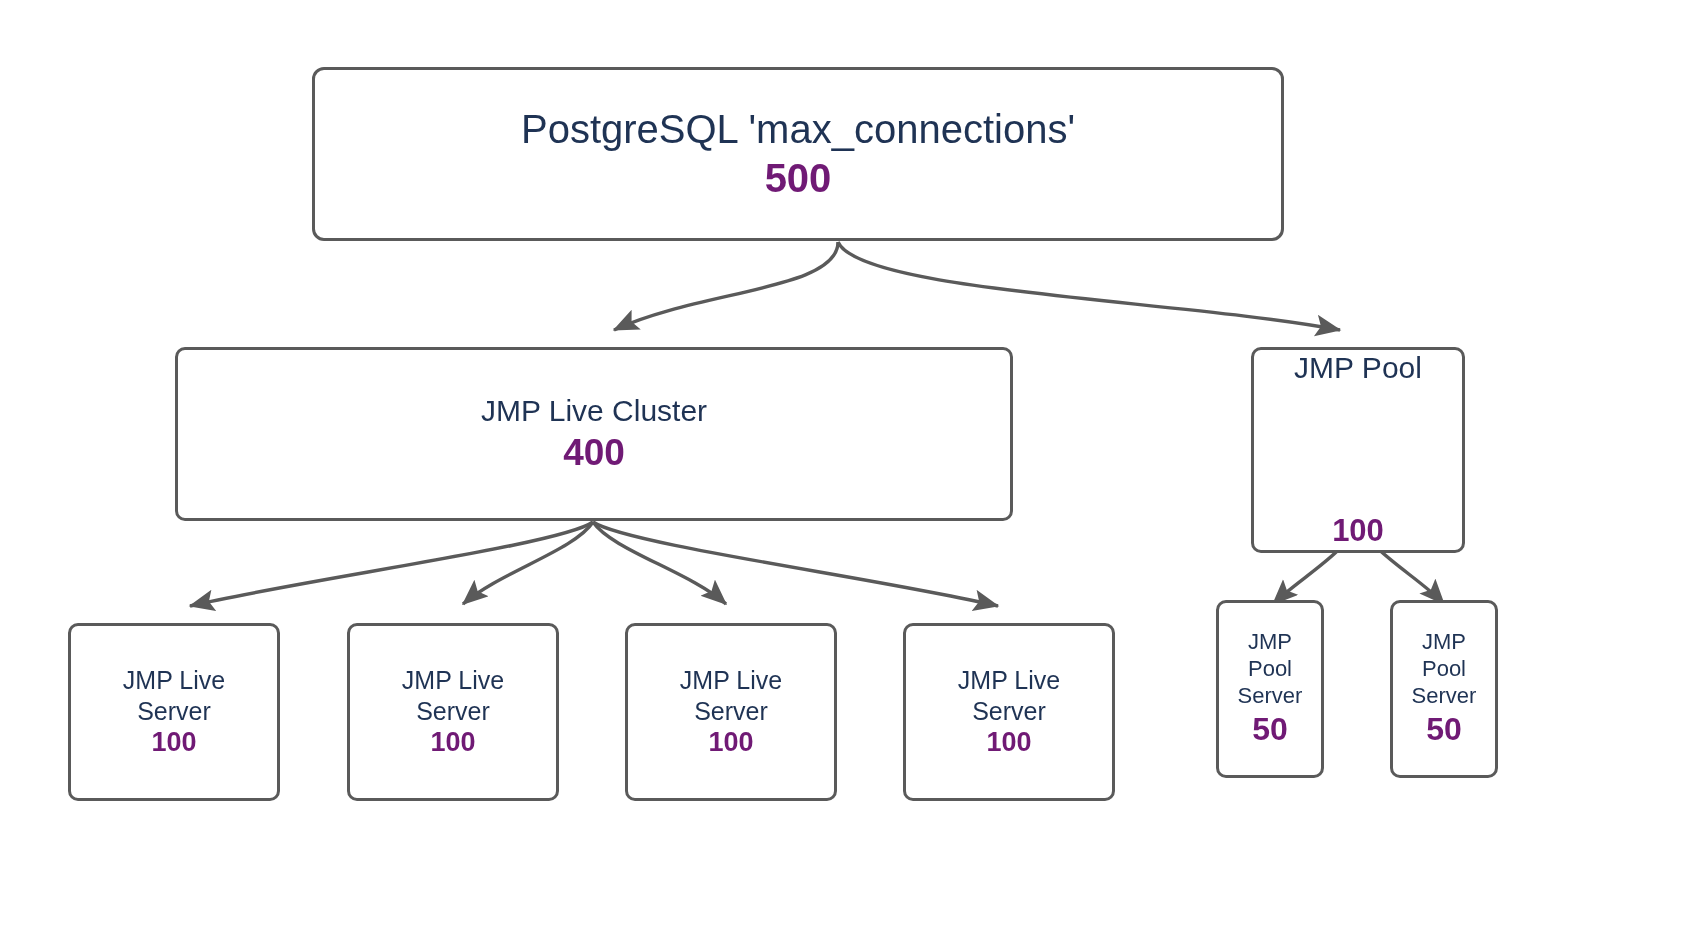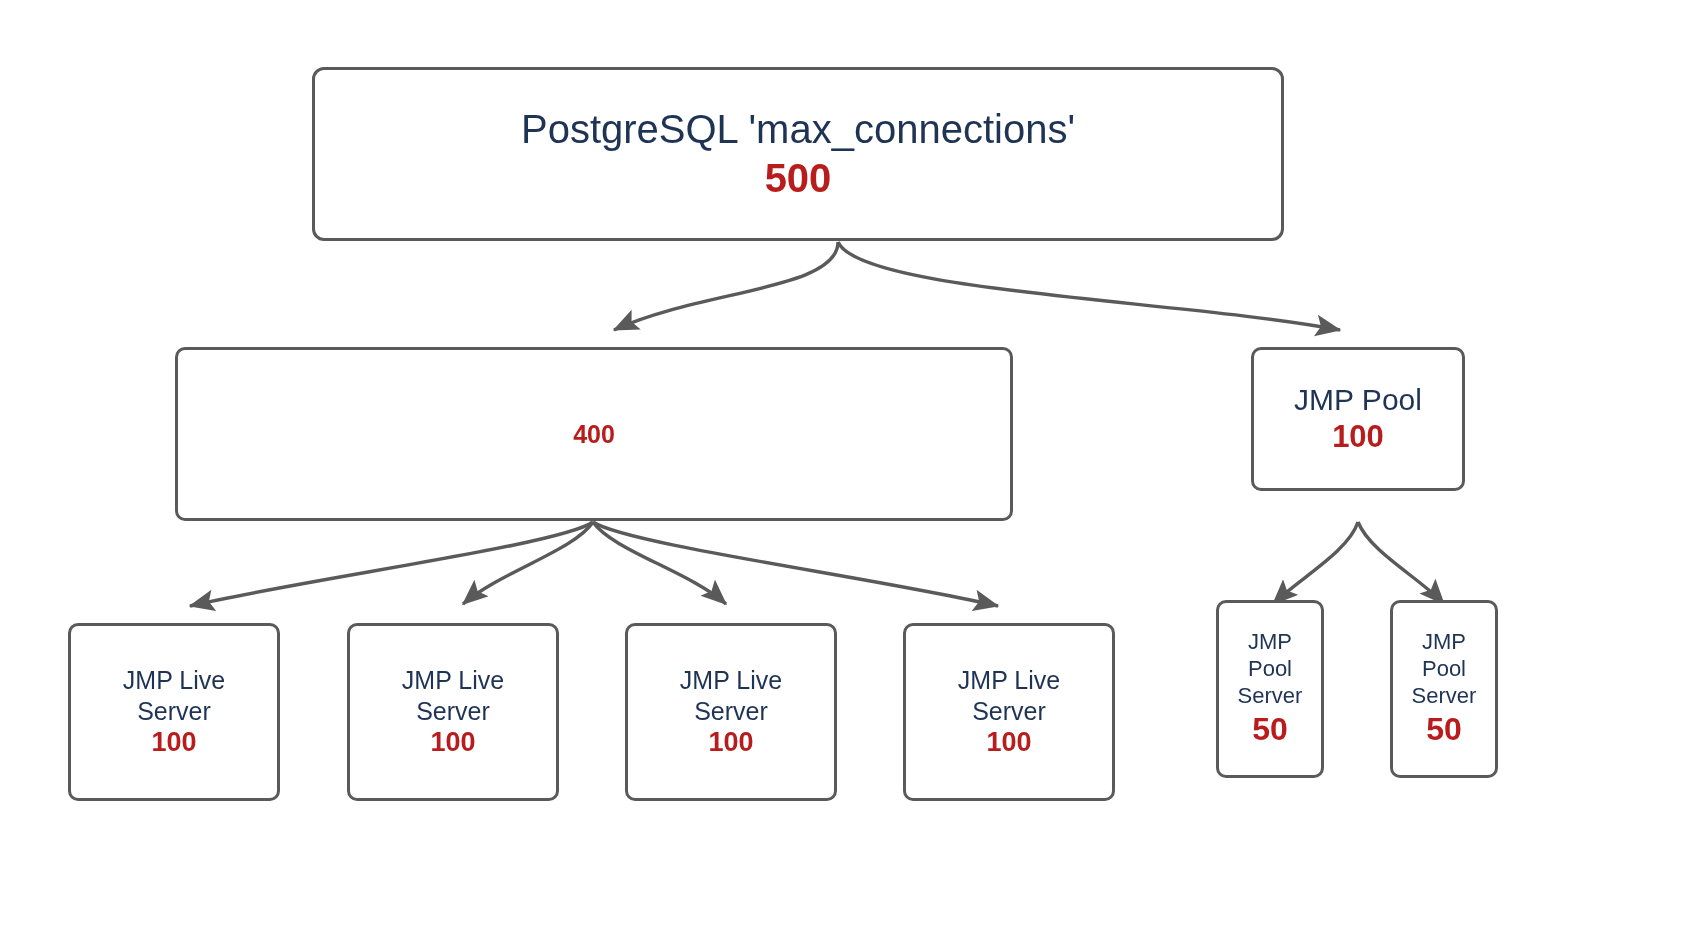--- a/index.html
+++ b/index.html
@@ -39,42 +39,42 @@
     color: #1f3354;
     z-index: 2;
   }
   .node .label {
     color: #1f3354;
     font-weight: 400;
     line-height: 1.22;
     white-space: pre-line;
   }
   .node .value {
-    color: #b91c1c;
+    color: #701a75;
     font-weight: 700;
     line-height: 1.22;
   }
 
   
   #node-root {
     left: 312px; top: 67px; width: 972px; height: 174px;
     border-radius: 12px;
   }
   #node-root .label { font-size: 40px; }
   #node-root .value { font-size: 40px; }
 
   
   #node-live-cluster {
     left: 175px; top: 347px; width: 838px; height: 174px;
   }
   #node-live-cluster .label { font-size: 30px; }
-  #node-live-cluster .value { font-size: 25px; }
+  #node-live-cluster .value { font-size: 37px; }
 
   #node-pool {
-    left: 1251px; top: 347px; width: 214px; height: 144px;
+    left: 1251px; top: 347px; width: 214px; height: 206px; justify-content: space-between;
   }
   #node-pool .label { font-size: 30px; }
   #node-pool .value { font-size: 31px; }
 
   
   .leaf-live {
     top: 623px; width: 212px; height: 178px;
   }
   .leaf-live .label { font-size: 25px; }
   .leaf-live .value { font-size: 27px; }
@@ -119,20 +119,21 @@
       <path d="M1358,522 C1370,552 1420,578 1444,604"></path>
     </g>
   </svg>
 
   <div class="node" id="node-root">
     <div class="label">PostgreSQL 'max_connections'</div>
     <div class="value">500</div>
   </div>
 
   <div class="node" id="node-live-cluster">
+    <div class="label">JMP Live Cluster</div>
     <div class="value">400</div>
   </div>
 
   <div class="node" id="node-pool">
     <div class="label">JMP Pool</div>
     <div class="value">100</div>
   </div>
 
   <div class="node leaf-live" id="node-live-1">
     <div class="label">JMP Live

